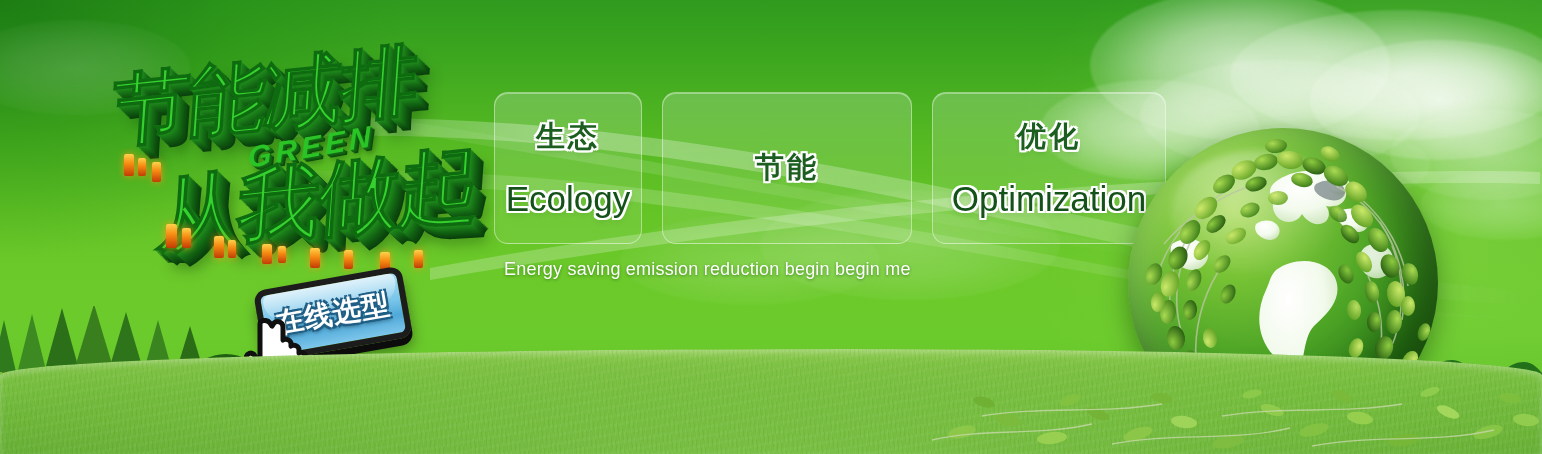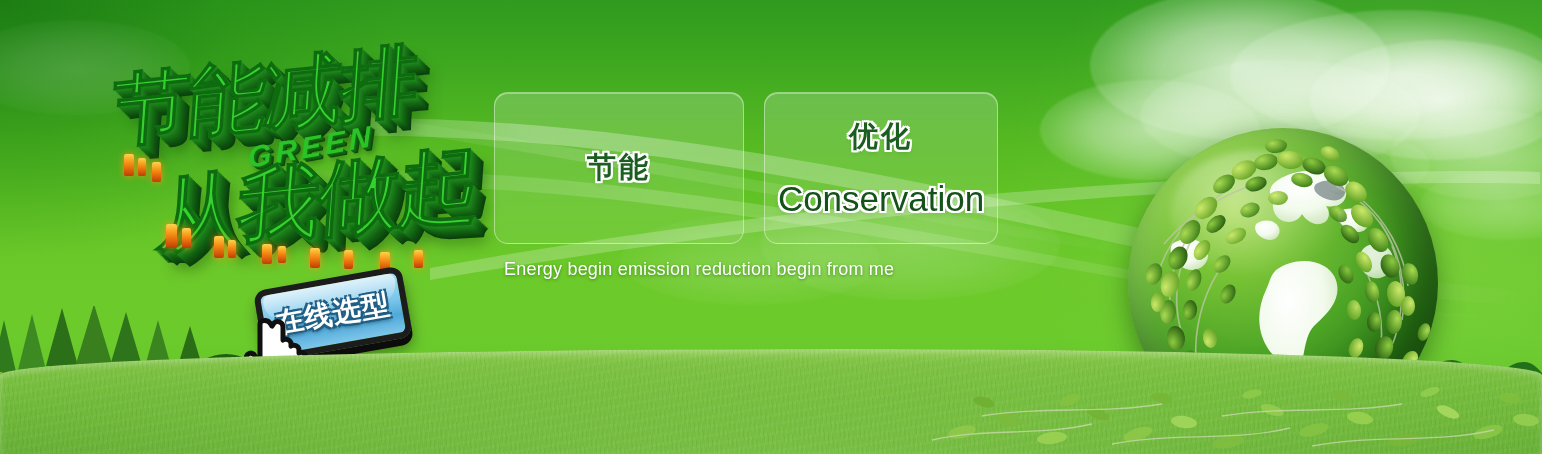--- a/index.html
+++ b/index.html
@@ -426,30 +426,34 @@
     <svg width="76" height="82" viewBox="0 0 76 82">
       <path d="M16,6 L16,46 L11,38 C8,33 2,35 2,41 C2,44 4,48 8,55
                C14,66 20,74 26,78 L52,78 C58,78 62,74 62,68
                L62,40 C62,36 58,33 55,35 L55,32 C55,28 50,26 47,28
                L47,26 C47,22 42,20 39,22 L39,9
                C39,4 33,2 30,5 L28,8 L26,5 C23,1 16,2 16,6 Z" fill="#ffffff" stroke="#101010" stroke-width="5" stroke-linejoin="round"></path>
     </svg>
   </div>
 
   <div class="cards">
+    <div class="card">
+      <div class="card-cn nosel">生态</div>
+      <div class="card-en nosel">Ecology</div>
+    </div>
     <div class="card wide">
       <div class="card-cn nosel">节能</div>
     </div>
     <div class="card wide2">
       <div class="card-cn nosel">优化</div>
-      <div class="card-en nosel">Conservation</div>
+      <div class="card-en nosel">Optimization</div>
     </div>
   </div>
 
-  <div class="tagline nosel">Energy begin emission reduction begin from me</div>
+  <div class="tagline nosel">Energy saving emission reduction begin begin me</div>
 
   <div class="globe-wrap">
     <div class="globe-shadow"></div>
     <div class="globe">
       <div class="globe-gloss"></div>
       <svg class="continents" width="310" height="310" viewBox="0 0 310 310">
         <defs>
           <radialGradient id="contg" cx="38%" cy="30%" r="75%">
             <stop offset="0" stop-color="#ffffff"></stop>
             <stop offset="0.6" stop-color="#f2faec"></stop>

